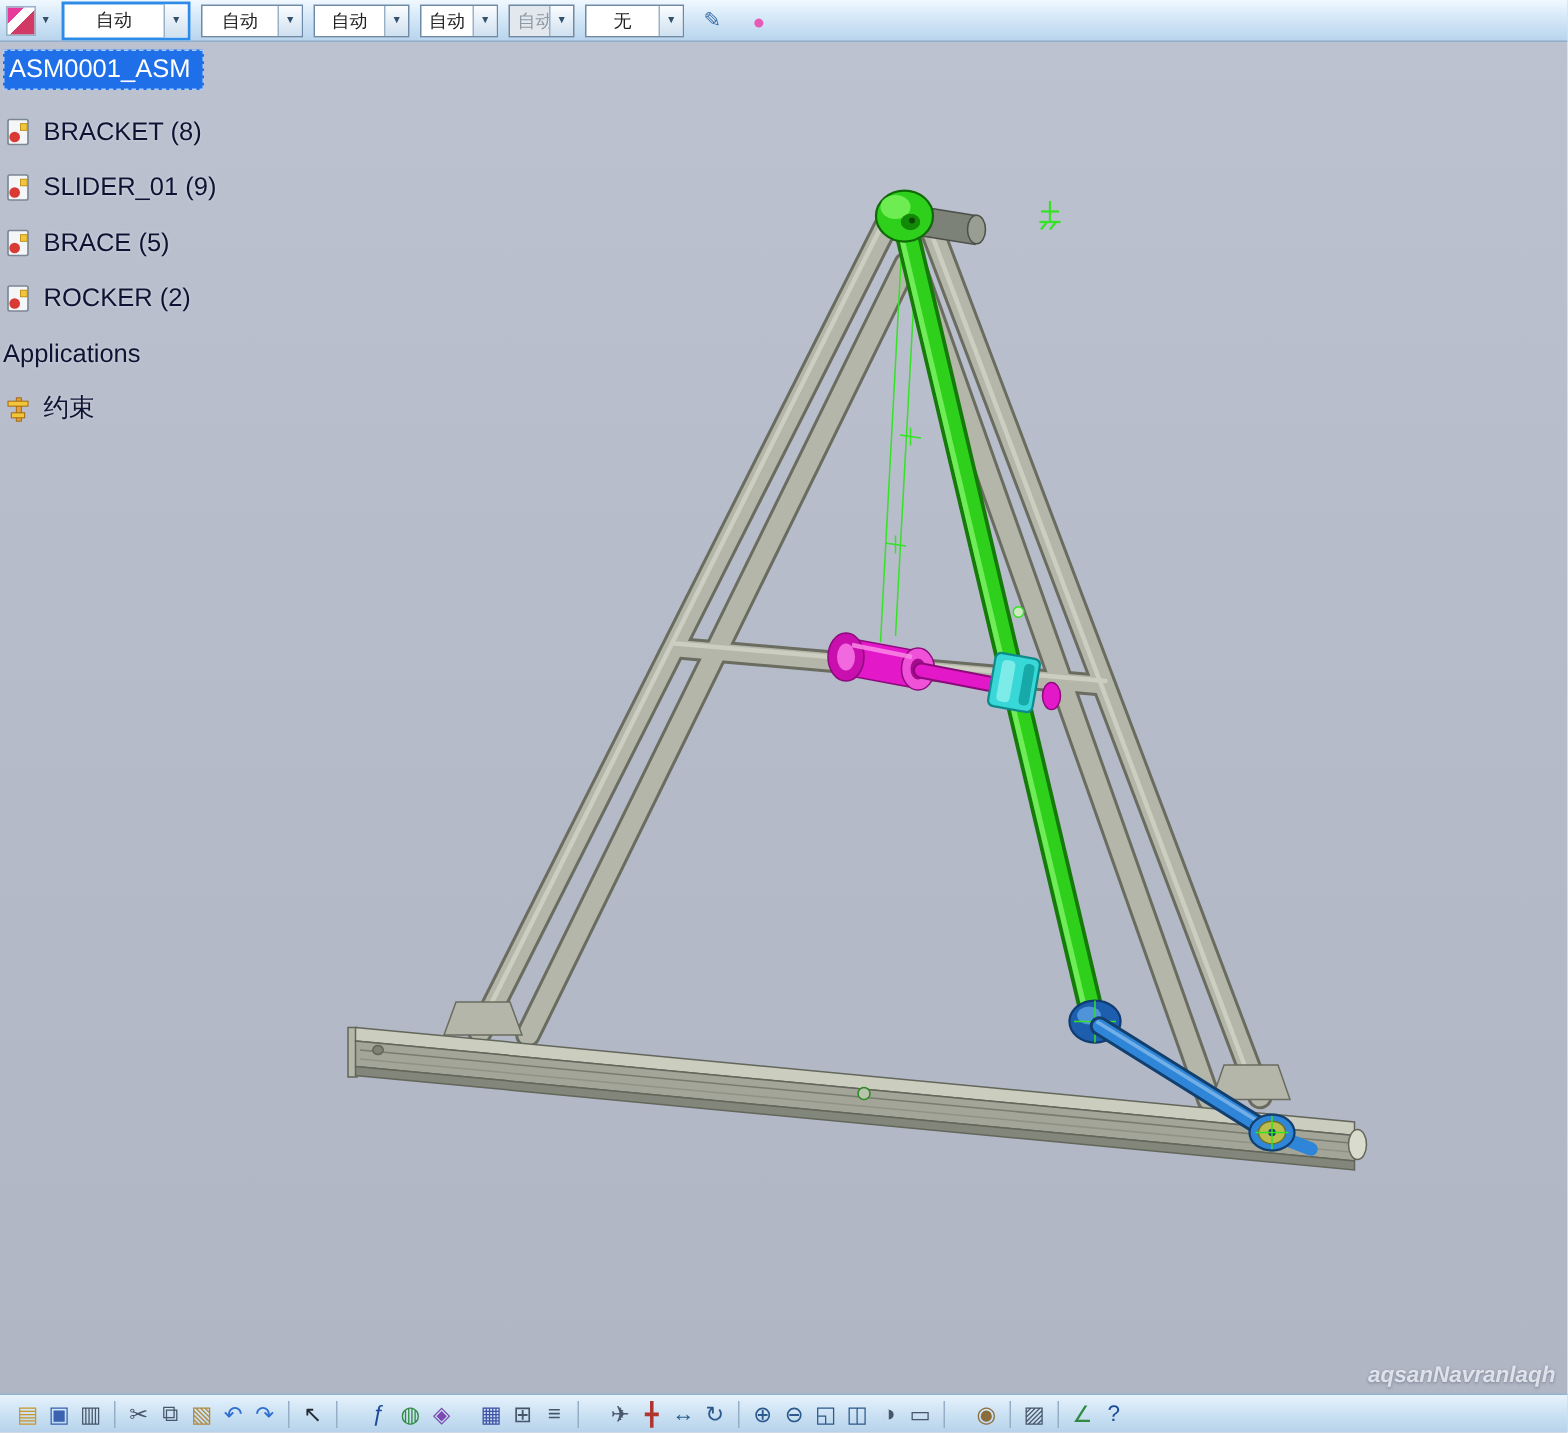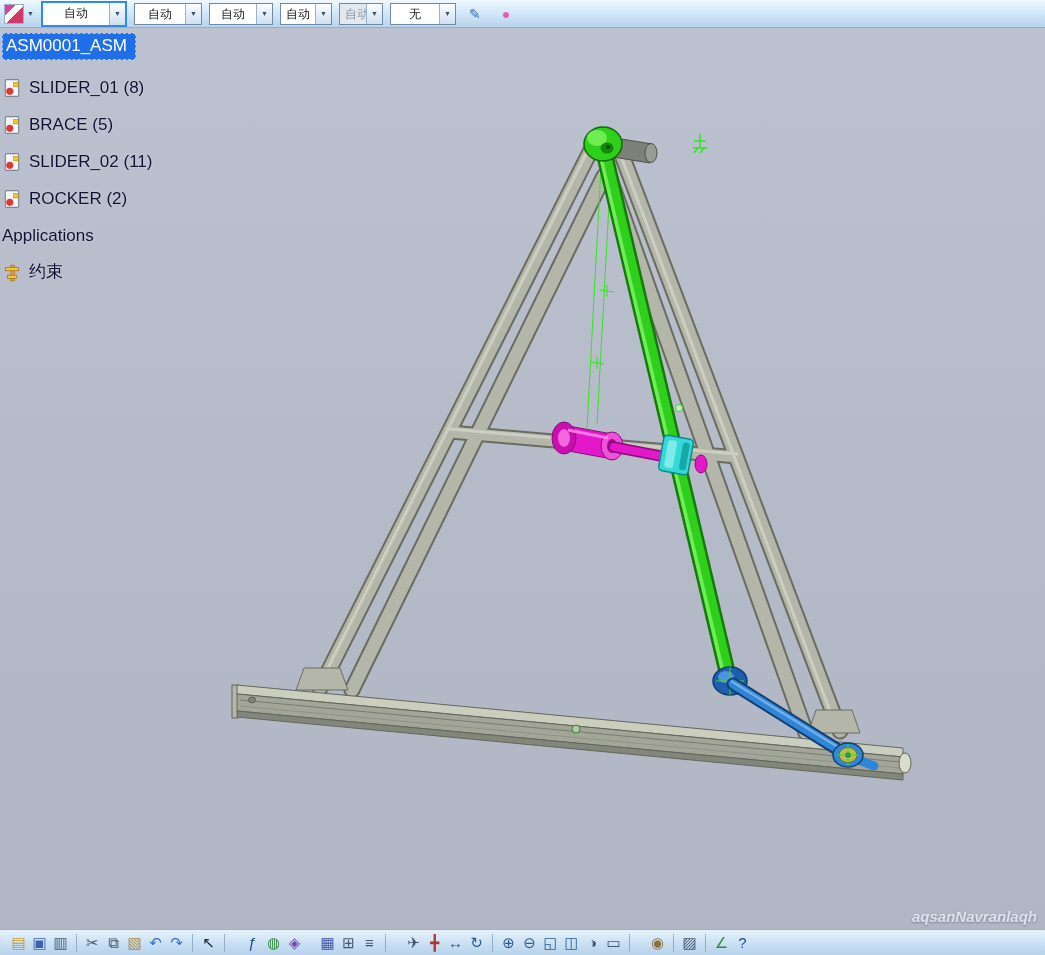--- a/index.html
+++ b/index.html
@@ -212,47 +212,47 @@
   <span class="tb-tool" style="color: rgb(58, 110, 168);">✎</span>
   <span class="tb-tool" style="color: rgb(232, 90, 184);">●</span>
 </div>
 
 <div id="tree">
 
   <div class="tree-row root">
     <span class="tlabel">ASM0001_ASM</span>
   </div>
 
-
   <div class="tree-row">
     <svg class="ticon" viewBox="0 0 18 18">
       <rect x="3" y="1.5" width="12" height="15" rx="1" fill="#f4f6f8" stroke="#7b8794"></rect>
       <circle cx="7" cy="12" r="3.2" fill="#d93a34"></circle>
       <rect x="10.5" y="4" width="4" height="4" fill="#f2c53a" stroke="#b8860b" stroke-width="0.5"></rect>
     </svg>
-    <span class="tlabel">SLIDER_01 (8)</span>
+    <span class="tlabel">BRACKET (8)</span>
   </div>
 
   <div class="tree-row">
     <svg class="ticon" viewBox="0 0 18 18">
       <rect x="3" y="1.5" width="12" height="15" rx="1" fill="#f4f6f8" stroke="#7b8794"></rect>
       <circle cx="7" cy="12" r="3.2" fill="#d93a34"></circle>
       <rect x="10.5" y="4" width="4" height="4" fill="#f2c53a" stroke="#b8860b" stroke-width="0.5"></rect>
     </svg>
-    <span class="tlabel">BRACE (5)</span>
+    <span class="tlabel">SLIDER_01 (9)</span>
   </div>
 
   <div class="tree-row">
     <svg class="ticon" viewBox="0 0 18 18">
       <rect x="3" y="1.5" width="12" height="15" rx="1" fill="#f4f6f8" stroke="#7b8794"></rect>
       <circle cx="7" cy="12" r="3.2" fill="#d93a34"></circle>
       <rect x="10.5" y="4" width="4" height="4" fill="#f2c53a" stroke="#b8860b" stroke-width="0.5"></rect>
     </svg>
-    <span class="tlabel">SLIDER_02 (11)</span>
-  </div>
+    <span class="tlabel">BRACE (5)</span>
+  </div>
+
 
   <div class="tree-row">
     <svg class="ticon" viewBox="0 0 18 18">
       <rect x="3" y="1.5" width="12" height="15" rx="1" fill="#f4f6f8" stroke="#7b8794"></rect>
       <circle cx="7" cy="12" r="3.2" fill="#d93a34"></circle>
       <rect x="10.5" y="4" width="4" height="4" fill="#f2c53a" stroke="#b8860b" stroke-width="0.5"></rect>
     </svg>
     <span class="tlabel">ROCKER (2)</span>
   </div>
 

